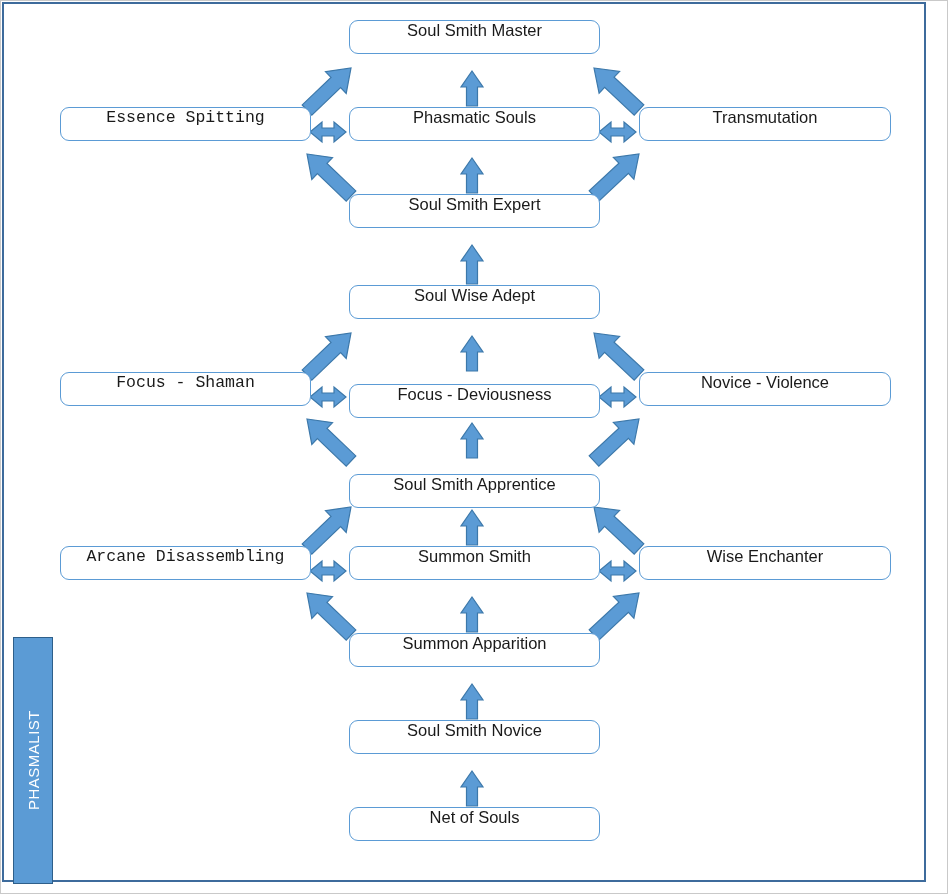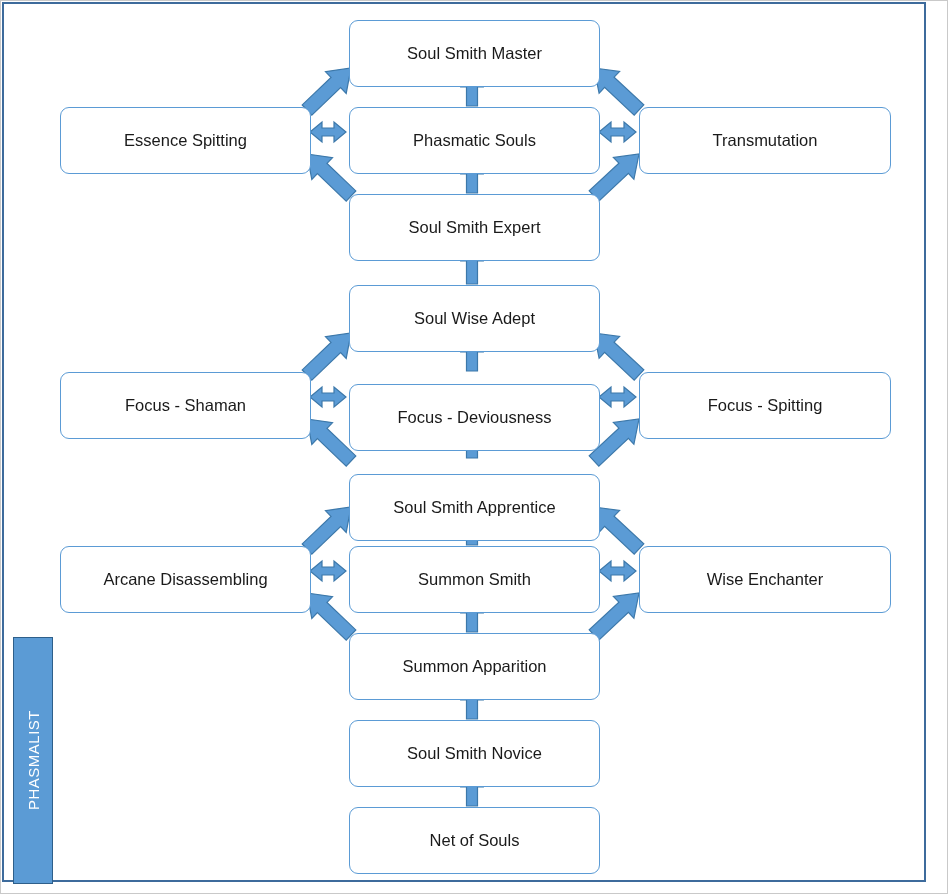--- a/index.html
+++ b/index.html
@@ -23,27 +23,27 @@
     background:#5b9bd5;border:1px solid #2e5f8a;box-sizing:border-box;
     display:flex;align-items:center;justify-content:center;
   }
   #category-bar .vtext{
     writing-mode:vertical-rl;transform:rotate(180deg);
     color:#ffffff;font-size:15px;letter-spacing:.5px;white-space:nowrap;
   }
 
   
   .node{
-    position:absolute;height:67px;box-sizing:border-box;
+    position:absolute;height:34px;box-sizing:border-box;
     border:1.6px solid #5b9bd5;border-radius:9px;background:#ffffff;
-    display:flex;align-items:center;justify-content:center;
+    display:flex;align-items:flex-start;justify-content:center;
     font-size:16.5px;color:#1a1a1a;z-index:6;
   }
   .node.center{left:345px;width:251px;}
-  .node.left  {left:56px; width:251px;}
+  .node.left  {left:56px; width:251px;font-family:Liberation Mono, monospace;}
   .node.right {left:635px;width:252px;}
 
   
   .arrow{position:absolute;z-index:4;}
   .arrow svg{display:block;overflow:visible;}
   .af{fill:#5b9bd5;stroke:#3c78aa;stroke-width:1.2;stroke-linejoin:miter;}
 </style>
 </head>
 <body>
 
@@ -231,19 +231,19 @@
       <span>Focus - Shaman</span>
     </div>
   <div class="node left" style="top:542px">
       <span>Arcane Disassembling</span>
     </div>
 
   <div class="node right" style="top:103px">
       <span>Transmutation</span>
     </div>
   <div class="node right" style="top:368px">
-      <span>Focus - Spitting</span>
+      <span>Novice - Violence</span>
     </div>
   <div class="node right" style="top:542px">
       <span>Wise Enchanter</span>
     </div>
 
 </div>
 
 </body></html>

